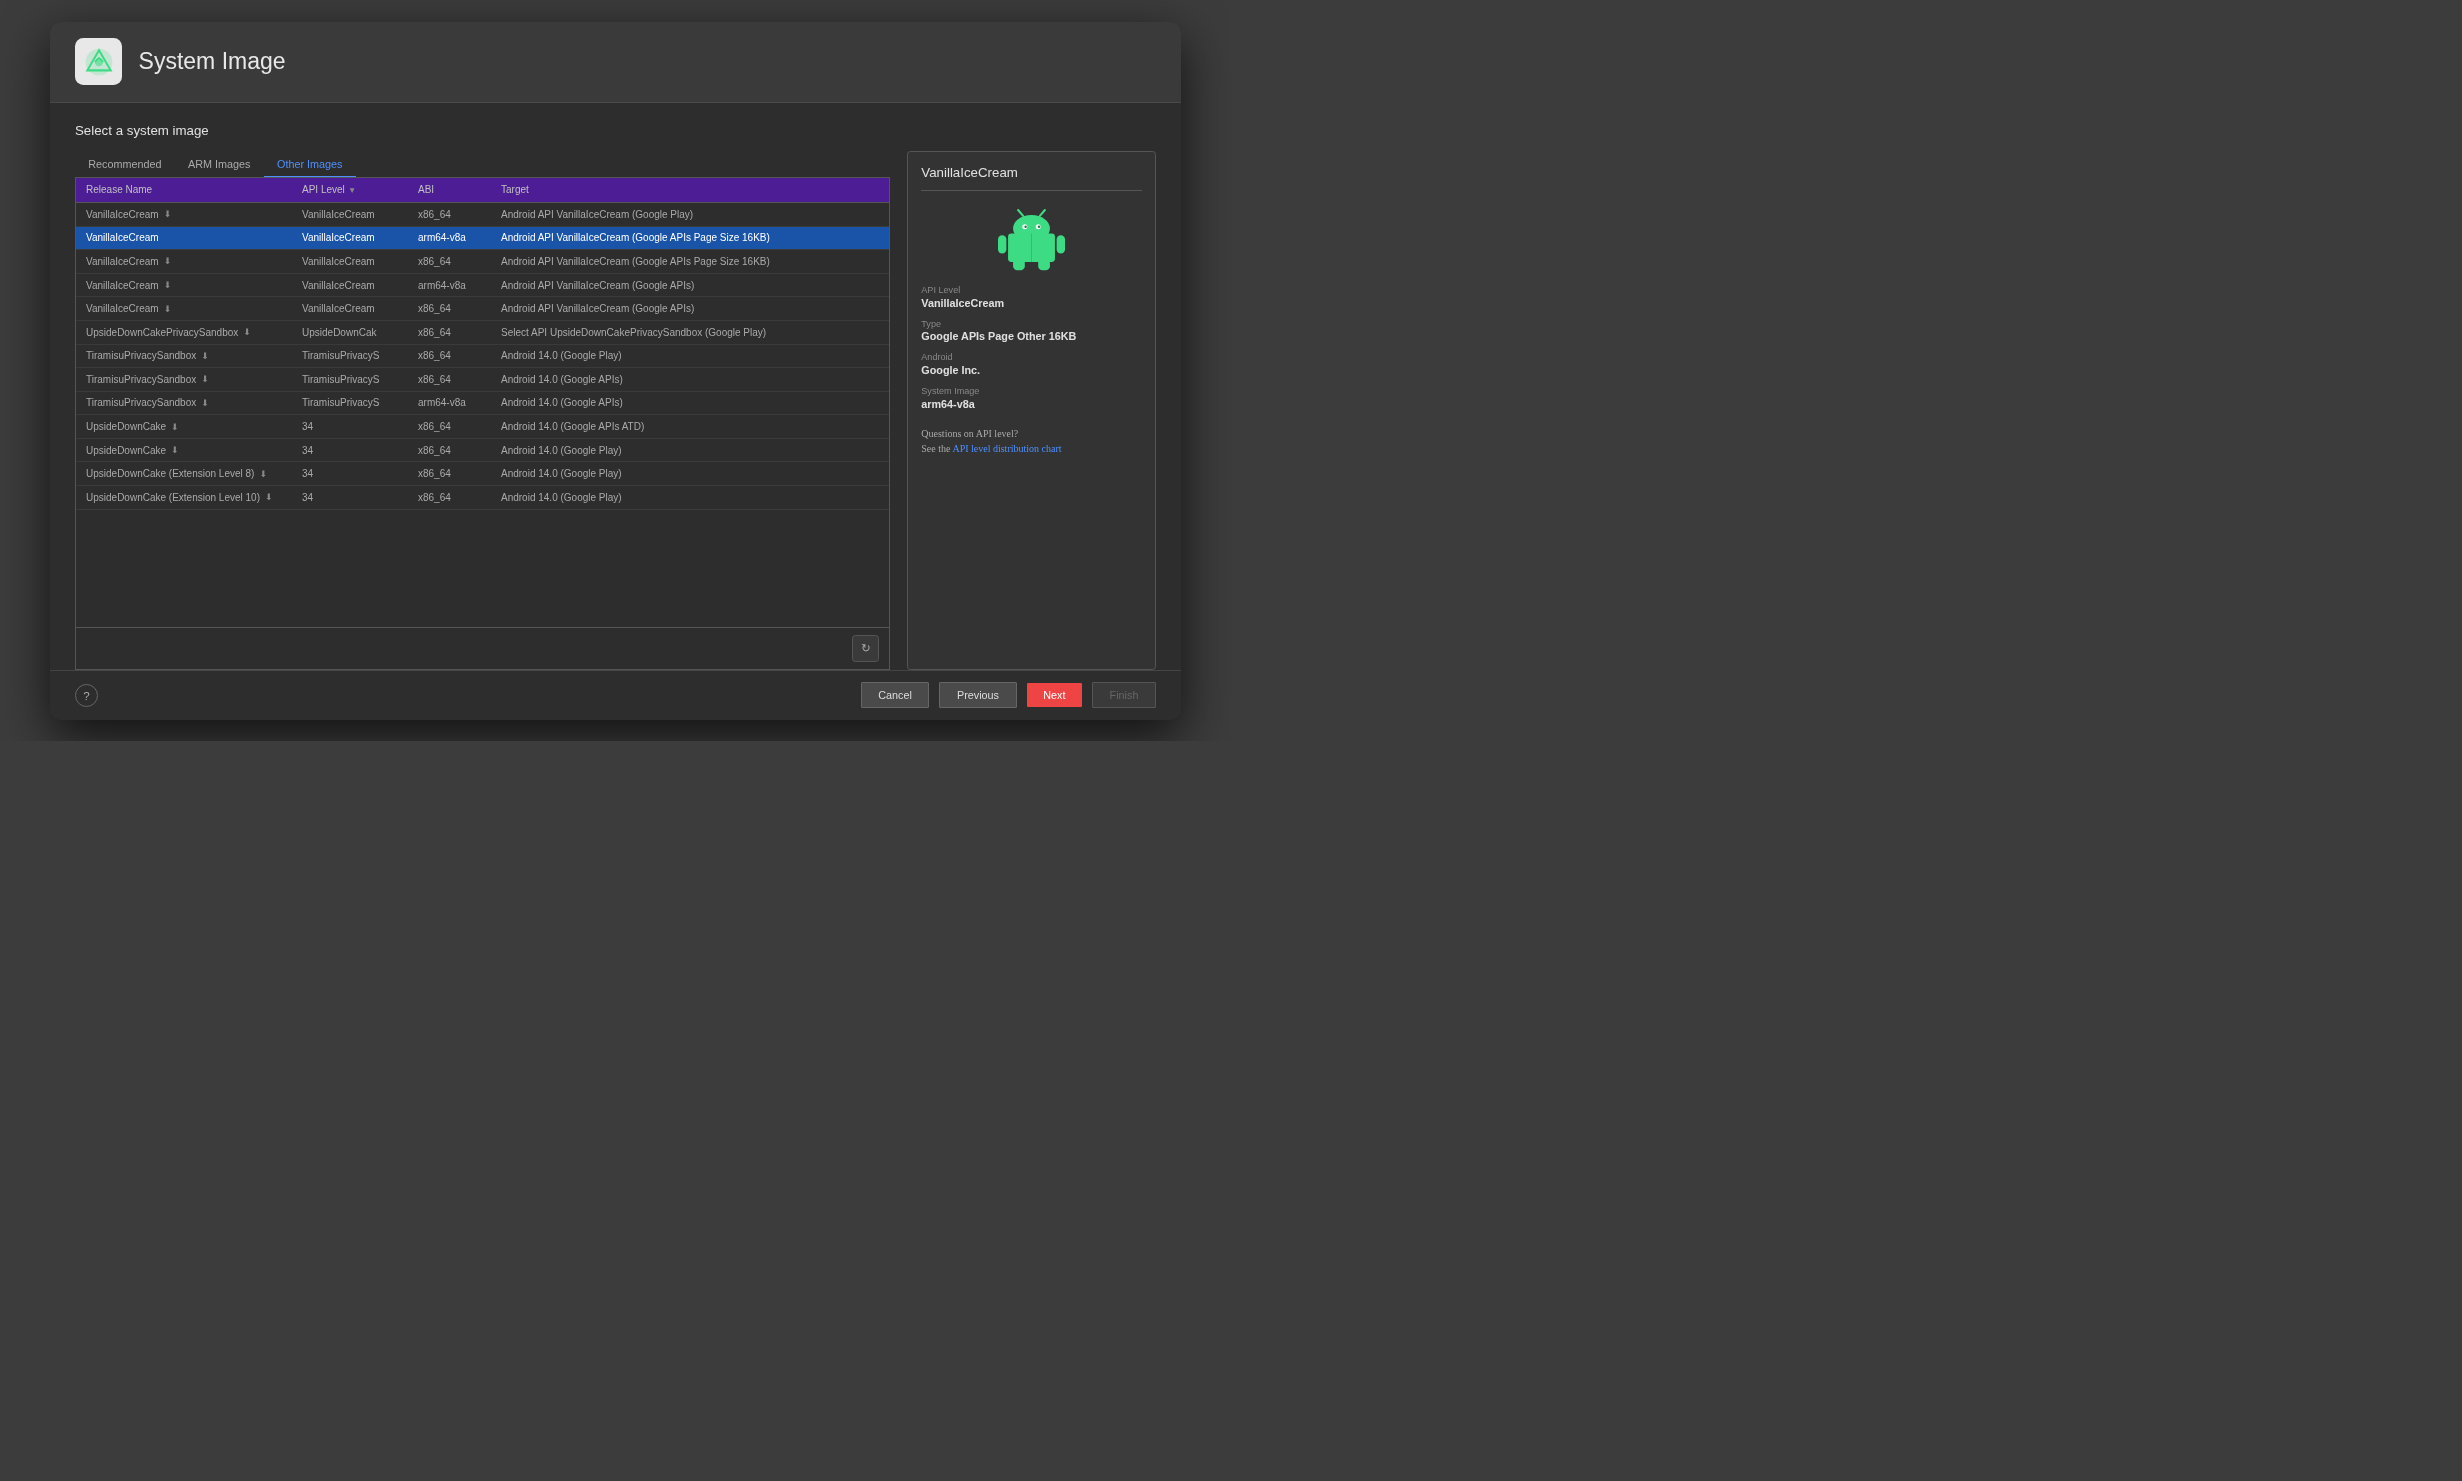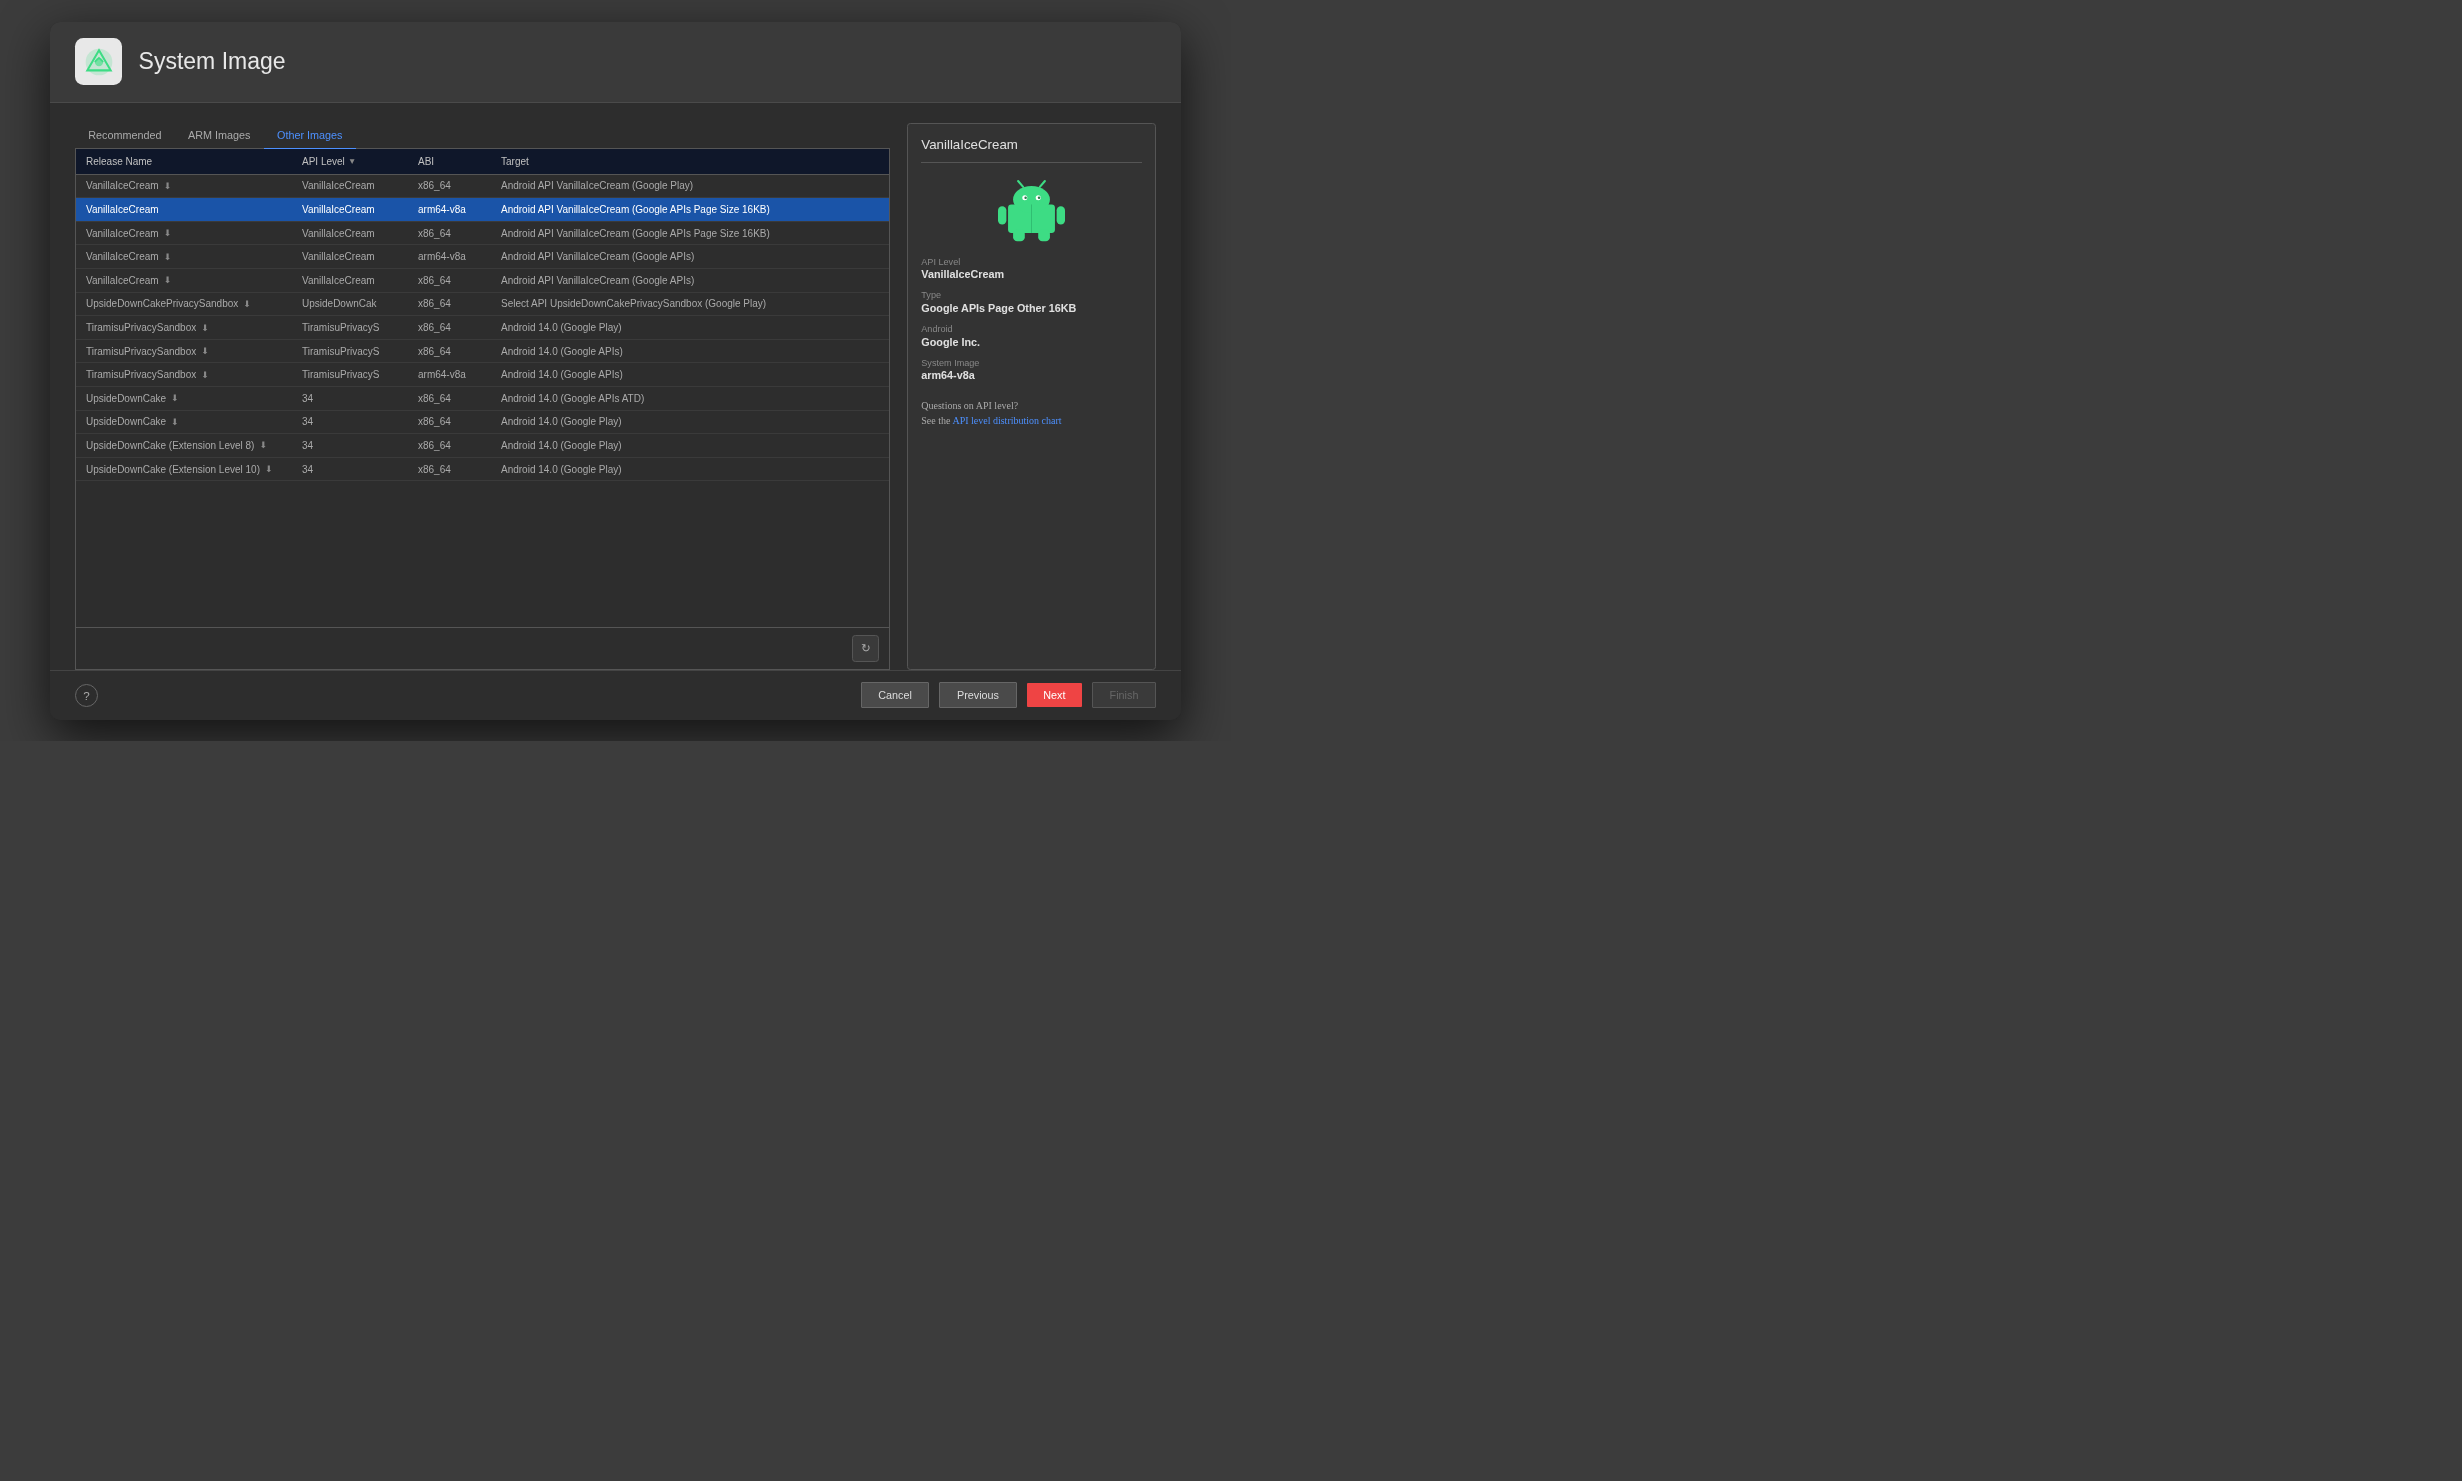--- a/index.html
+++ b/index.html
@@ -126,21 +126,21 @@
       flex: 1;
       overflow: hidden;
       display: flex;
       flex-direction: column;
       border: 0.8px solid #555;
       border-top: none;
     }
     .table-header {
       display: grid;
       grid-template-columns: 216px 116px 83px 1fr;
-      background: #0f172a;
+      background: #4c1d95;
       border-bottom: 0.8px solid #555;
       flex-shrink: 0;
     }
     .table-header-cell {
       padding: 6.7px 10px;
       color: #c0c0c0;
       font-size: 10px;
       font-weight: 500;
       display: flex;
       align-items: center;
@@ -326,20 +326,21 @@
         <circle cx="18" cy="18" r="16" fill="#3DDC84" opacity="0.2"></circle>
         <path d="M18 4 L32 28 L4 28 Z" fill="none" stroke="#3DDC84" stroke-width="2.5"></path>
         <circle cx="18" cy="18" r="5" fill="#3DDC84" opacity="0.6"></circle>
         <path d="M13 18 L18 13 L23 18" stroke="#3DDC84" stroke-width="2" fill="none"></path>
       </svg>
     </div>
     <h1 class="header-title">System Image</h1>
   </div>
 
   <div class="content">
+    <div class="section-title">Select a system image</div>
 
     <div class="main-area">
 
       <div class="left-panel">
 
         <div class="tabs">
           <div class="tab">Recommended</div>
           <div class="tab">ARM Images</div>
           <div class="tab active">Other Images</div>
         </div>

